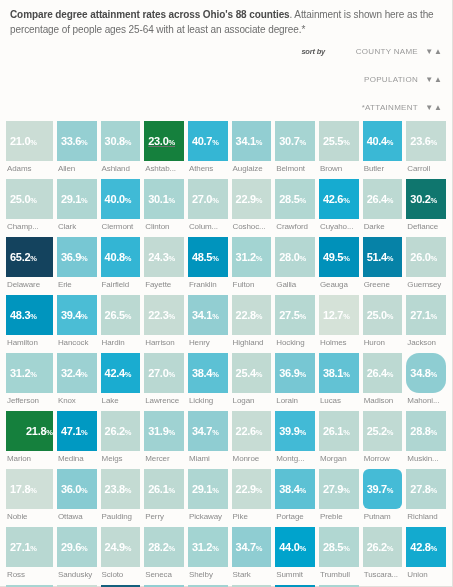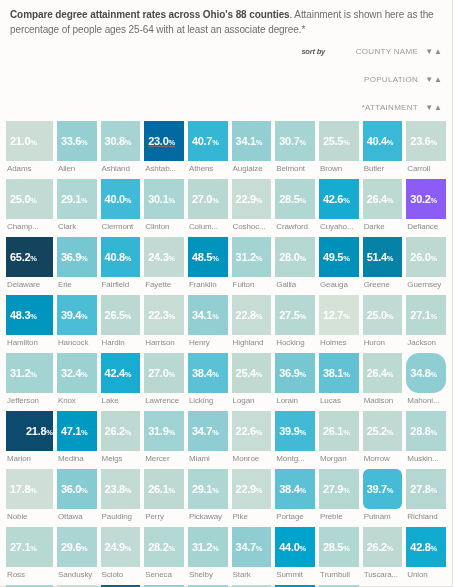--- a/index.html
+++ b/index.html
@@ -193,21 +193,21 @@
         </div>
         <div class="cname">Allen</div>
       </div>
       <div class="cell">
         <div class="swatch" style="background: rgb(165, 212, 210);">
           <span class="pct">30.8<span class="unit">%</span></span>
         </div>
         <div class="cname">Ashland</div>
       </div>
       <div class="cell">
-        <div class="swatch" style="background: #0369a1; text-decoration: underline;">
+        <div class="swatch" style="background: #15803d; text-decoration: underline;">
           <span class="pct">23.0<span class="unit">%</span></span>
         </div>
         <div class="cname">Ashtab...</div>
       </div>
       <div class="cell">
         <div class="swatch" style="background: rgb(53, 182, 212);">
           <span class="pct">40.7<span class="unit">%</span></span>
         </div>
         <div class="cname">Athens</div>
       </div>
@@ -289,21 +289,21 @@
         </div>
         <div class="cname">Cuyaho...</div>
       </div>
       <div class="cell">
         <div class="swatch" style="background: rgb(188, 217, 210);">
           <span class="pct">26.4<span class="unit">%</span></span>
         </div>
         <div class="cname">Darke</div>
       </div>
       <div class="cell">
-        <div class="swatch" style="background: #8b5cf6;">
+        <div class="swatch" style="background: #0f766e;">
           <span class="pct">30.2<span class="unit">%</span></span>
         </div>
         <div class="cname">Defiance</div>
       </div>
       <div class="cell">
         <div class="swatch" style="background: rgb(20, 67, 94);">
           <span class="pct">65.2<span class="unit">%</span></span>
         </div>
         <div class="cname">Delaware</div>
       </div>
@@ -475,21 +475,21 @@
         </div>
         <div class="cname">Madison</div>
       </div>
       <div class="cell">
         <div class="swatch" style="background: rgb(142, 205, 210); border-radius: 13px;">
           <span class="pct">34.8<span class="unit">%</span></span>
         </div>
         <div class="cname">Mahoni...</div>
       </div>
       <div class="cell">
-        <div class="swatch" style="background: #0c4a6e; padding-left: 20px;">
+        <div class="swatch" style="background: #15803d; padding-left: 20px;">
           <span class="pct">21.8<span class="unit">%</span></span>
         </div>
         <div class="cname">Marion</div>
       </div>
       <div class="cell">
         <div class="swatch" style="background: rgb(0, 153, 194);">
           <span class="pct">47.1<span class="unit">%</span></span>
         </div>
         <div class="cname">Medina</div>
       </div>

